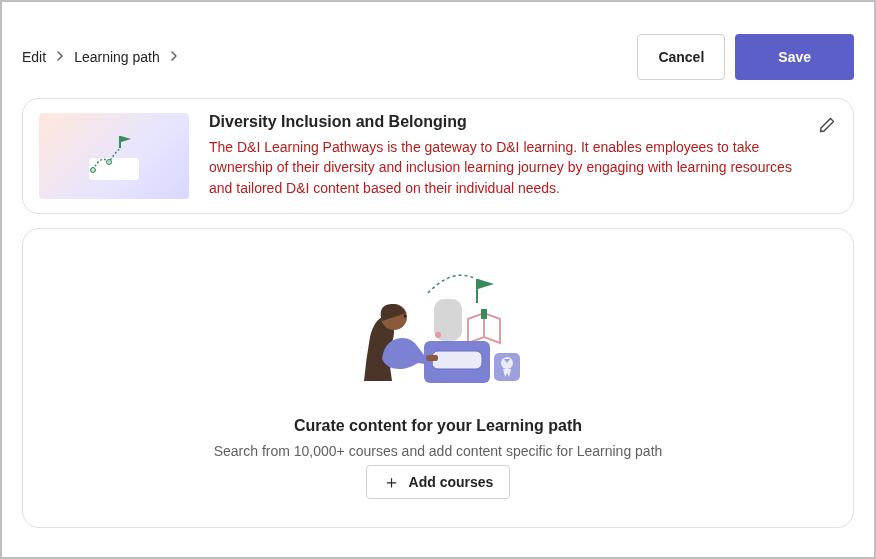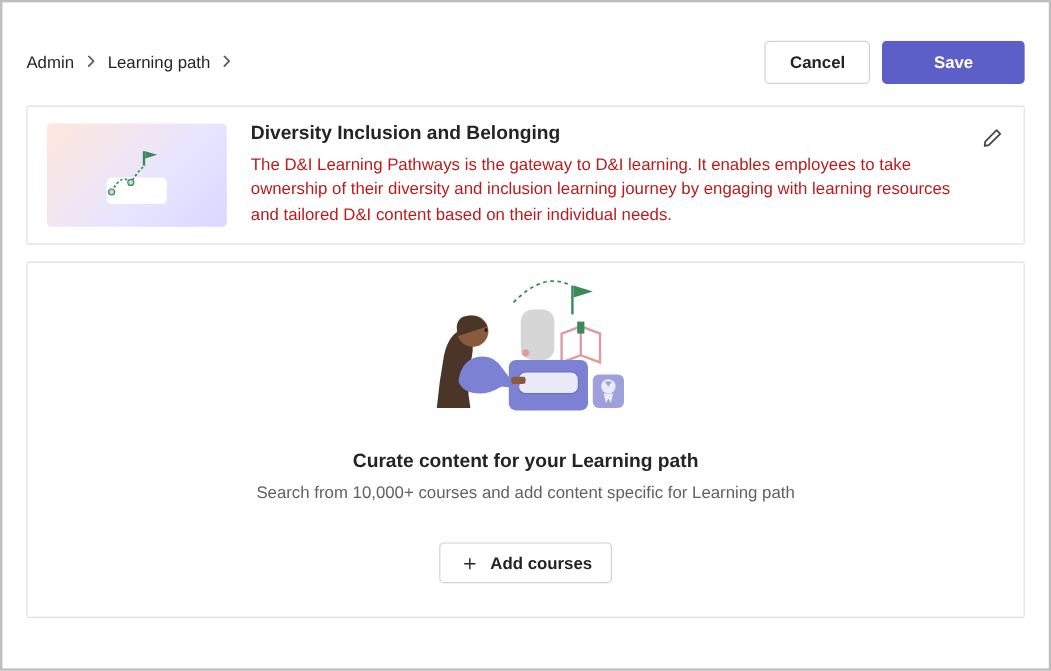--- a/index.html
+++ b/index.html
@@ -31,41 +31,41 @@
     font-size: 12px;
   }
   .breadcrumb .current {
     font-weight: 600;
   }
   .actions {
     display: flex;
     gap: 10px;
   }
   .btn {
-    height: 36px;
+    height: 46px;
     padding: 0 20px;
     border-radius: 4px;
     font-size: 14px;
     font-weight: 600;
     cursor: pointer;
     border: 1px solid transparent;
   }
   .btn-secondary {
     background: #fff;
     border: 1px solid #d1d1d1;
     color: #242424;
   }
   .btn-primary {
     background: #5b5fc7;
     color: #fff;
     padding: 0 42px;
   }
   .card {
     border: 1px solid #e0e0e0;
-    border-radius: 2px;
+    border-radius: 17px;
     background: #fff;
   }
   .info-card {
     display: flex;
     padding: 14px 16px;
     gap: 20px;
     margin-bottom: 14px;
     align-items: flex-start;
     position: relative;
   }
@@ -94,38 +94,38 @@
   }
   .edit-icon {
     width: 20px;
     height: 20px;
     color: #424242;
     cursor: pointer;
     flex-shrink: 0;
     margin-top: 2px;
   }
   .curate-card {
-    padding: 3px 16px 28px;
+    padding: 34px 16px 28px;
     text-align: center;
   }
   .illus {
     display: flex;
     justify-content: center;
     margin-bottom: 14px;
   }
   .curate-title {
     font-size: 16px;
     font-weight: 700;
     color: #242424;
     margin-bottom: 8px;
   }
   .curate-sub {
     font-size: 14px;
     color: #616161;
-    margin-bottom: 34px;
+    margin-bottom: 6px;
     text-align: center;
   }
   .add-btn {
     display: inline-flex;
     align-items: center;
     gap: 8px;
     height: 34px;
     padding: 0 16px;
     border: 1px solid #d1d1d1;
     border-radius: 4px;
@@ -139,21 +139,21 @@
     font-size: 18px;
     line-height: 1;
     font-weight: 400;
   }
 </style>
 </head>
 <body>
 
 <div class="topbar">
   <div class="breadcrumb">
-    <span>Admin</span>
+    <span>Edit</span>
     <span class="sep">
       <svg width="8" height="10" viewBox="0 0 8 10">
           <path d="M2 1 L6 5 L2 9" stroke="#616161" stroke-width="1.5" fill="none" stroke-linecap="round" stroke-linejoin="round"></path>
         </svg>
     </span>
     <span>Learning path</span>
     <span class="sep">
       <svg width="8" height="10" viewBox="0 0 8 10">
           <path d="M2 1 L6 5 L2 9" stroke="#616161" stroke-width="1.5" fill="none" stroke-linecap="round" stroke-linejoin="round"></path>
         </svg>

